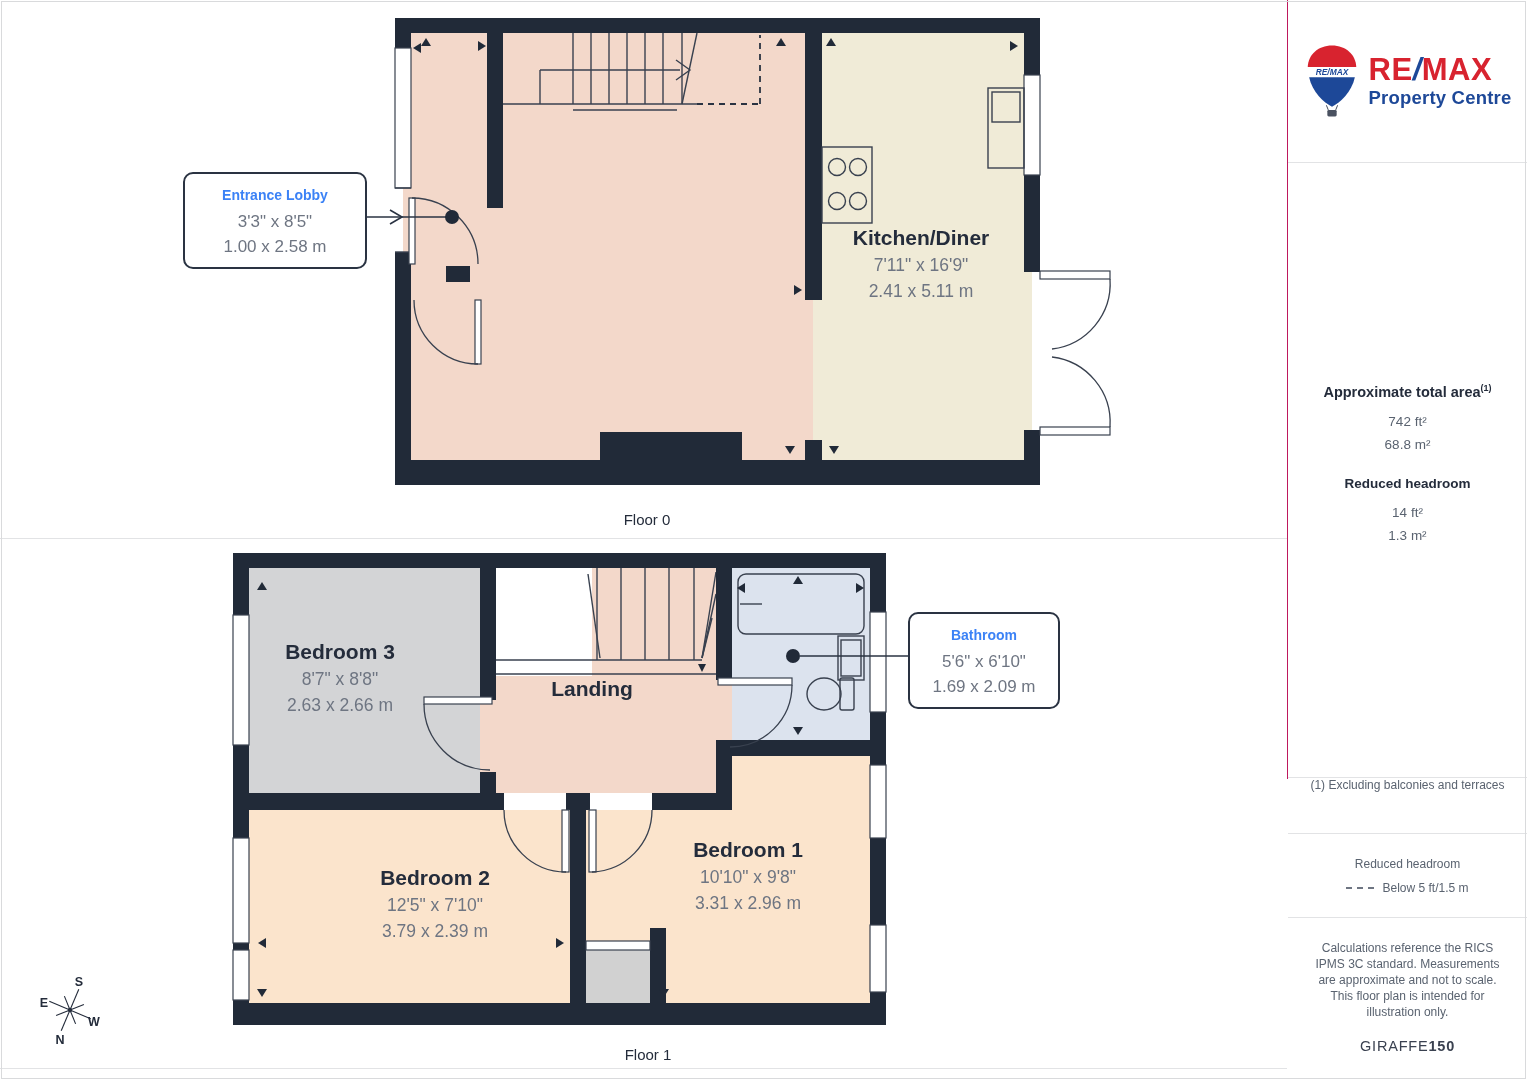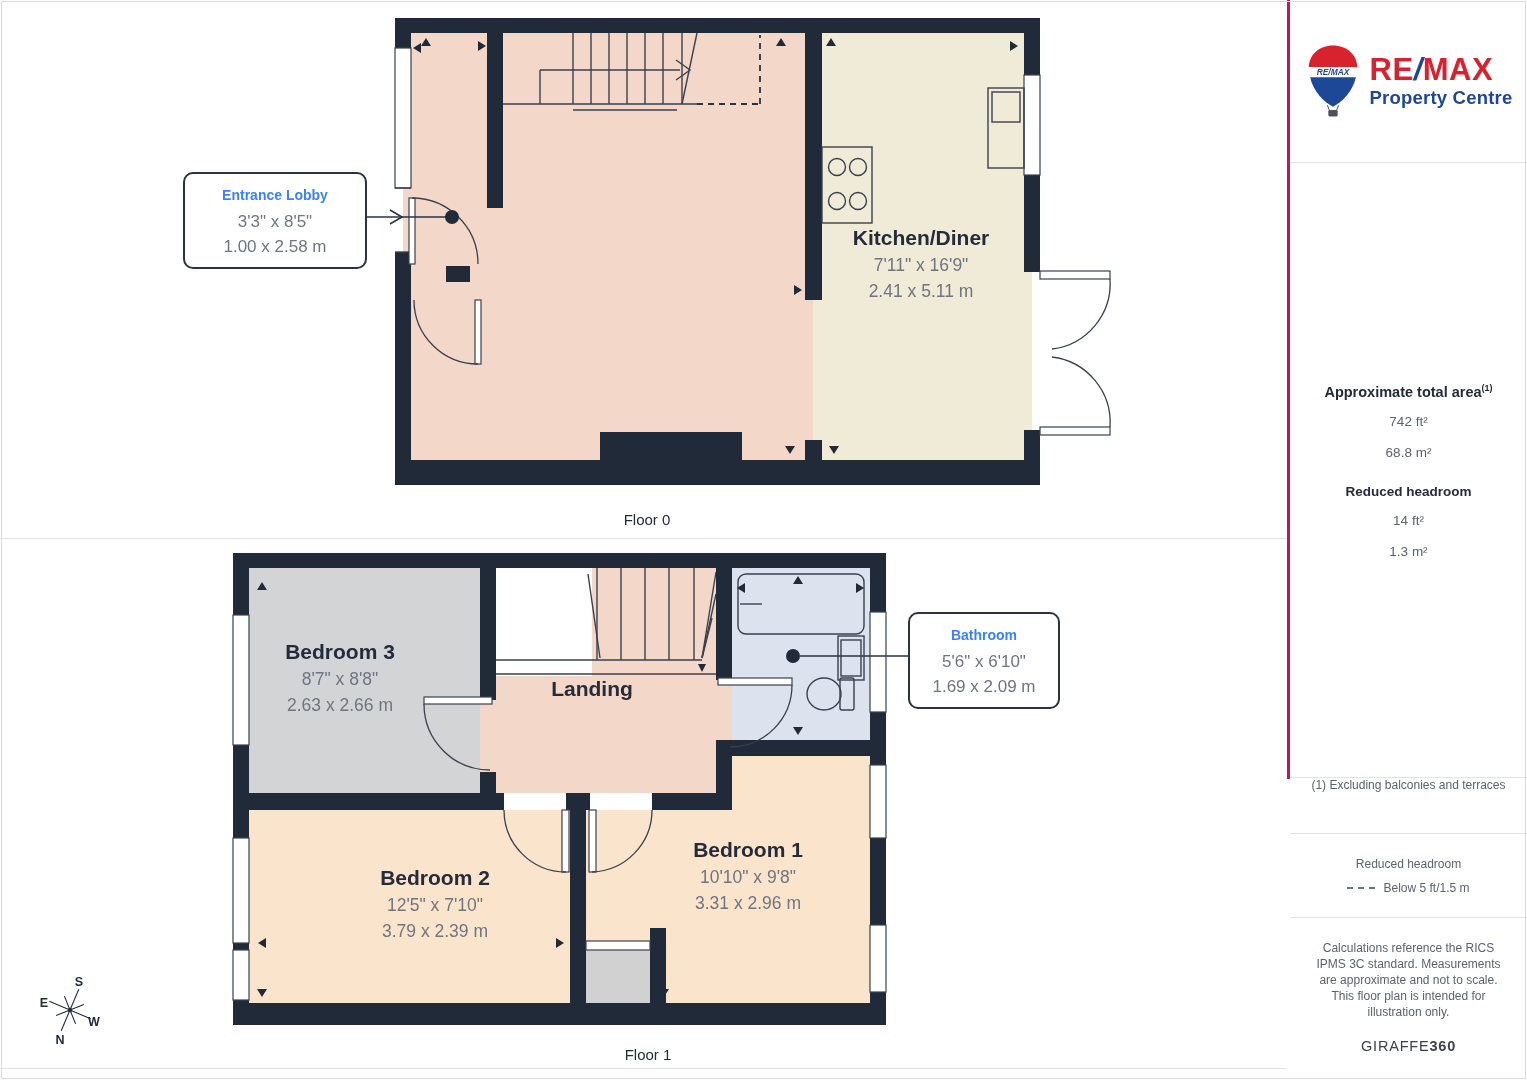--- a/index.html
+++ b/index.html
@@ -33,33 +33,33 @@
   .room-label .rname{font-size:21px;font-weight:700;color:#242c3b;line-height:28px;}
   .room-label .rdim{font-size:17.5px;color:#6e7582;line-height:26px;}
   .floor-label{position:absolute;transform:translateX(-50%);font-size:15px;font-weight:400;color:#242c3b;z-index:5;}
   .callout{position:absolute;background:#fff;border:2px solid #2a3342;border-radius:10px;
            text-align:center;padding:8px 12px;z-index:10;box-sizing:border-box;}
   .callout .cname{font-size:14px;font-weight:700;color:#3b82f6;line-height:27px;}
   .callout .cdim{font-size:17px;color:#6e7582;line-height:25px;}
   .compass-text{font-size:12.5px;font-weight:700;fill:#242c3b;}
   .cmp{stroke:#242c3b;stroke-width:1.1;}
   
-  .sidebar{position:absolute;left:1287px;top:0;width:240px;height:779px;background:#fff;border-left:3px solid #be185d;box-sizing:border-box;}
+  .sidebar{position:absolute;left:1287px;top:0;width:240px;height:779px;background:#fff;border-left:1px solid #be185d;box-sizing:border-box;}
   .logo-section{position:absolute;left:0;top:0;width:100%;height:163px;border-bottom:1px solid #e2e3e5;
                 display:flex;align-items:center;justify-content:center;gap:9px;box-sizing:border-box;}
   .wordmark{display:flex;flex-direction:column;line-height:1;}
   .wm-top{font-weight:800;font-size:31px;letter-spacing:0.5px;}
   .wm-re,.wm-max{color:#d8232f;}
   .wm-slash{color:#1d4898;font-style:italic;}
   .wm-tag{color:#1d4898;font-weight:700;font-size:18.5px;margin-top:4px;letter-spacing:0.2px;}
   .area-block{position:absolute;left:0;top:383px;width:100%;text-align:center;color:#5a6370;}
   .ab-title{font-size:14.5px;font-weight:700;color:#242c3b;}
   .ab-title sup{font-size:9px;}
   .ab-val{font-size:13.5px;margin-top:14px;}
-  .ab-val2{font-size:13.5px;margin-top:16px;}
+  .ab-val2{font-size:13.5px;margin-top:8px;}
   .ab-sub{font-size:13.5px;font-weight:700;color:#242c3b;margin-top:24px;}
   .side-sec{position:absolute;left:0;width:100%;border-top:1px solid #e2e3e5;box-sizing:border-box;
             color:#5a6370;font-size:12px;text-align:center;}
   .sec-footnote{top:777px;height:61px;display:flex;align-items:flex-start;justify-content:center;}
   .sec-legend{top:833px;height:84px;display:flex;flex-direction:column;align-items:center;justify-content:center;gap:10px;}
   .legend-row{display:flex;align-items:center;gap:8px;}
   .legend-dash{display:inline-block;width:28px;border-top:2px dashed #6e7582;height:0;}
   .sec-disclaimer{top:917px;height:163px;padding:22px 16px 0 16px;}
   .disc-text{width:200px;margin:0 auto;line-height:16px;}
   .giraffe{margin-top:18px;font-size:14.5px;letter-spacing:0.8px;color:#3a4150;}
@@ -360,16 +360,16 @@
     <div>Reduced headroom</div>
     <div class="legend-row">
       <span class="legend-dash"></span>
       <span>Below 5 ft/1.5 m</span>
     </div>
   </div>
 
   <div class="side-sec sec-disclaimer">
     <div class="disc-text">Calculations reference the RICS IPMS 3C standard. Measurements are approximate and not to scale. This floor plan is intended for illustration only.</div>
     <div class="giraffe">
-      <span>GIRAFFE</span><span class="g-bold">360</span>
+      <span>GIRAFFE</span><span class="g-bold">150</span>
     </div>
   </div>
 </div>
 
 </body></html>

